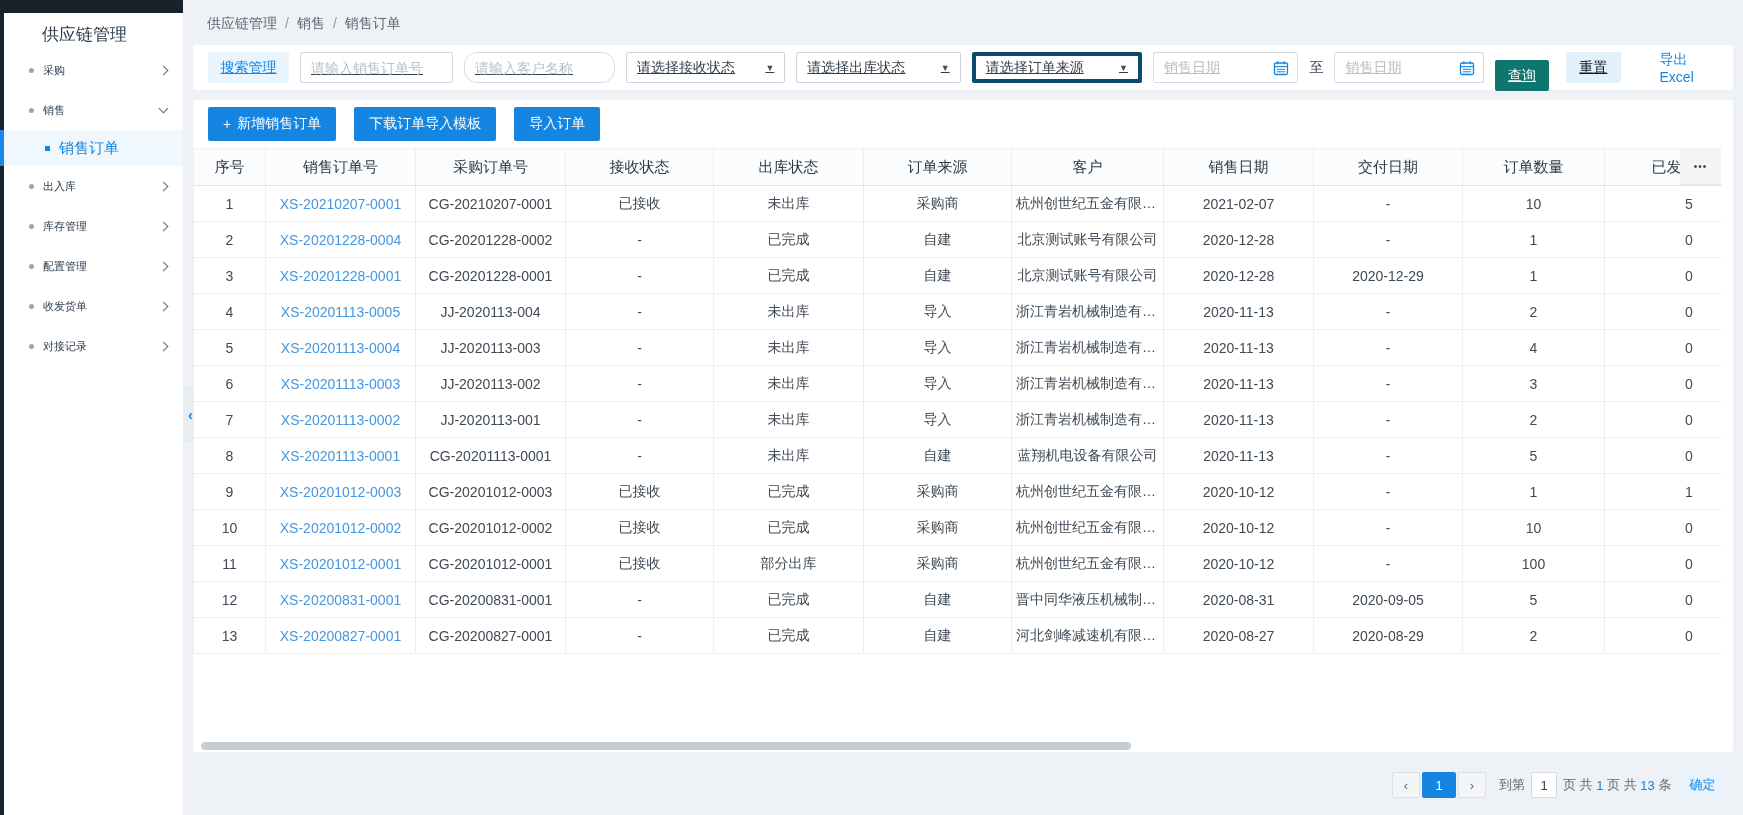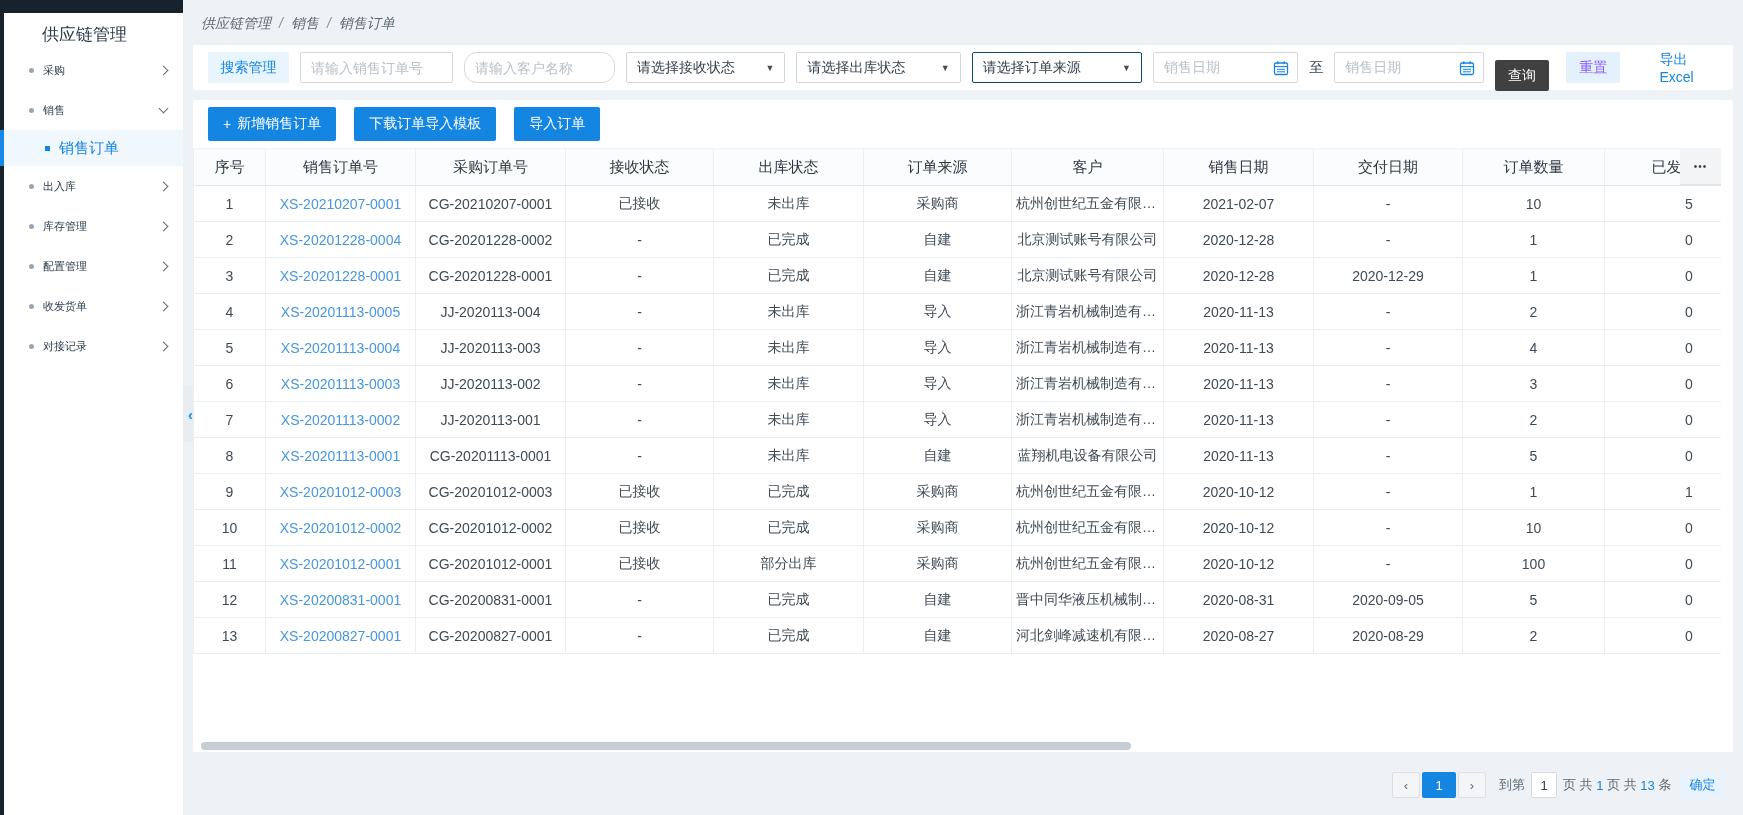--- a/index.html
+++ b/index.html
@@ -15,40 +15,40 @@
   .dot { width:5px; height:5px; border-radius:50%; background:#9aa5b1; margin-right:9px; flex:none; }
   .chev { width:7px; height:7px; border-right:1.5px solid #5f6b76; border-bottom:1.5px solid #5f6b76; display:inline-block; flex:none; }
   .chev.right { transform:rotate(-45deg); }
   .chev.down  { transform:rotate(45deg); margin-top:-3px; }
   .side-sub { display:flex; align-items:center; height:36px; padding:0 16px 0 41px; font-size:15px; color:#1585e2; background:#f0f7fd; cursor:pointer; }
   .sq { width:5px; height:5px; background:#1585e2; margin-right:9px; flex:none; }
   .side-indicator { position:absolute; left:0; top:130px; width:4px; height:36px; background:#1688e8; }
   .collapse-tab { position:absolute; left:183px; top:386px; width:15px; height:56px; background:#e8edf2; border-radius:0 10px 10px 0; display:flex; align-items:center; justify-content:center; color:#1688e8; font-size:15px; font-weight:bold; cursor:pointer; }
 
   
-  .breadcrumb { position:absolute; left:201px; top:15px; font-size:14px; color:#5c6873;font-style:italic; }
+  .breadcrumb { position:absolute; left:207px; top:15px; font-size:14px; color:#5c6873; }
   .breadcrumb .sep { margin:0 8px; color:#8b97a3; }
   .breadcrumb .crumb { cursor:pointer; }
 
   
   .filter-panel { position:absolute; left:193px; top:45px; width:1540px; height:45px; background:#fff; border-radius:2px;
                   display:flex; align-items:center; padding:0 12px 0 15px; gap:11px; }
-  .ctrl { height:31px; font-size:14px; border-radius:2px; }
+  .ctrl { height:31px; font-size:14px; border-radius:2px;text-decoration:underline; }
   .btn-soft { background:#e8f4fe; color:#1585e2; border:none; width:82px; cursor:pointer; }
   .t-input { width:153px; border:1px solid #d6dade; padding:0 10px; color:#333f4a; background:#fff; }
   .t-input::placeholder { color:#b9c0c8; opacity:1; }
   .t-input.w2 { width:151px;border-radius:13px; }
   .sel { display:flex; align-items:center; justify-content:space-between; border:1px solid #cfd5da; padding:0 10px; color:#333f4a; cursor:pointer; background:#fff; }
-  .sel.w1 { width:161px; } .sel.w2 { width:166px; } .sel.w3 { width:172px; border:1px solid #0c4a6e; }
+  .sel.w1 { width:161px; } .sel.w2 { width:166px; } .sel.w3 { width:172px; border:4px solid #0c4a6e; }
   .caret { font-size:9px; color:#454f59; }
   .date { display:flex; align-items:center; justify-content:space-between; border:1px solid #d6dade; padding:0 8px 0 10px; color:#b9c0c8; cursor:pointer; background:#fff; }
   .date.w1 { width:147px; } .date.w2 { width:151px; }
   .to-label { color:#333f4a; font-size:14px; }
-  .btn-primary { background:#404040; color:#fff; border:none; width:55px; cursor:pointer;margin-top:16px; }
-  .btn-reset { background:#e3f1fc; color:#8b5cf6; border:none; width:55px; margin-left:6px; cursor:pointer; }
+  .btn-primary { background:#0f766e; color:#fff; border:none; width:55px; cursor:pointer;margin-top:16px; }
+  .btn-reset { background:#e3f1fc; color:#0f172a; border:none; width:55px; margin-left:6px; cursor:pointer; }
   .link-export { color:#1585e2; font-size:14px; margin-left:28px; cursor:pointer; }
 
   
   .table-panel { position:absolute; left:193px; top:100px; width:1540px; height:652px; background:#fff; border-radius:2px; }
   .toolbar { padding:7px 0 0 15px; display:flex; gap:18px; }
   .tb-btn { height:34px; background:#1585e2; color:#fff; border:none; border-radius:2px; font-size:14px; padding:0 15px; cursor:pointer; display:inline-flex; align-items:center; gap:6px; }
   .table-wrap { position:relative; margin-top:7px; width:1528px; overflow:hidden; }
   table { width:1580px; table-layout:fixed; border-collapse:collapse; border-left:1px solid #eceff2; }
   th { height:37px; font-size:15px; font-weight:400; color:#2f3944; background:#fbfcfd; text-align:center;
        border-bottom:1px solid #e2e6ea; border-right:1px solid #eceff2; border-top:1px solid #f0f2f5; white-space:nowrap; overflow:hidden; }

